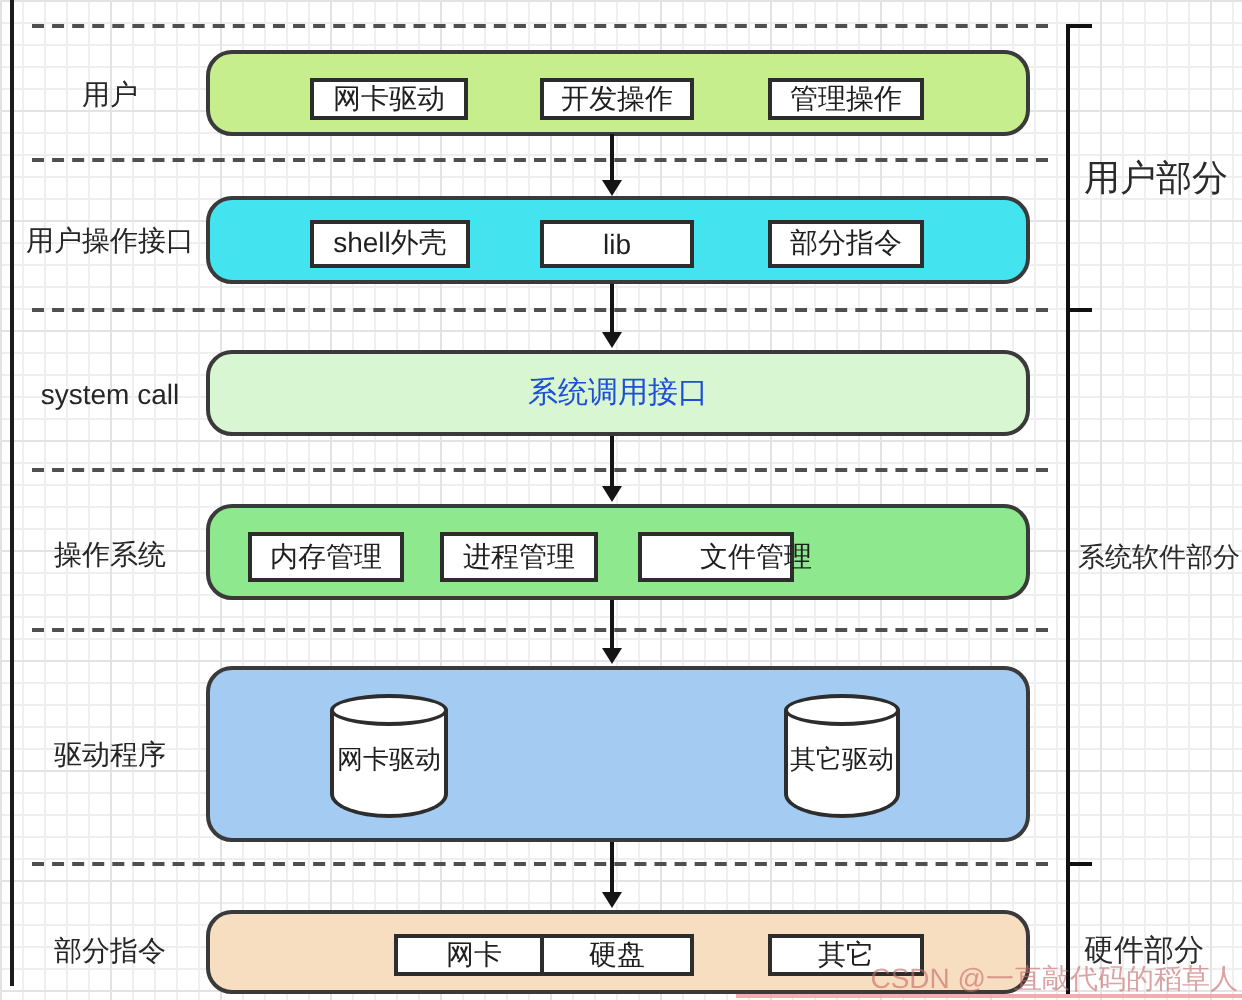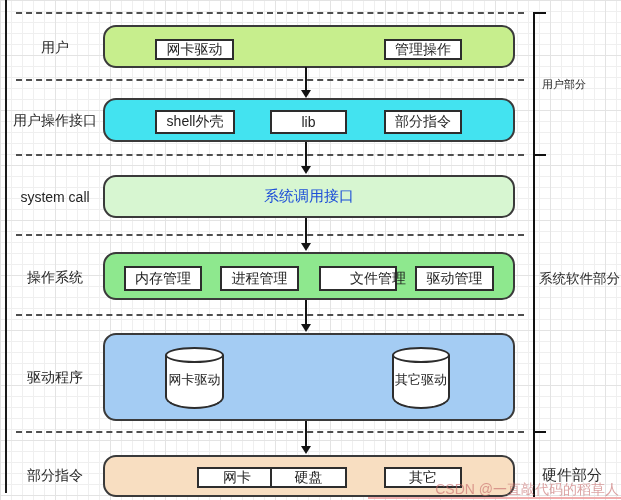--- a/index.html
+++ b/index.html
@@ -47,21 +47,21 @@
   .cyl-label{position:absolute;z-index:3;width:100%;top:50%;transform:translateY(-40%);
              text-align:center;font-size:13px;color:#1f1f1f;white-space:nowrap;}
   .cy1{left:60px;top:12px;width:59px;height:62px;}
   .cy2{left:174px;top:12px;width:58px;height:62px;}
   .cy3{left:287px;top:12px;width:58px;height:62px;}
 
   .bracket-line{position:absolute;left:533px;top:12px;width:2px;height:485px;background:#111;}
   .tick{position:absolute;left:533px;width:13px;height:2px;background:#111;}
   .t1{top:12px}.t2{top:154px}.t3{top:431px}
   .section-label{position:absolute;color:#2a2a2a;white-space:nowrap;}
-  .s1{left:542px;top:77px;font-size:11px;}
+  .s1{left:542px;top:77px;font-size:18px;}
   .s2{left:539px;top:270px;font-size:13.5px;}
   .s3{left:542px;top:466px;font-size:15px;}
 
   .watermark{position:absolute;right:2px;top:481px;font-size:14px;color:rgba(199,106,106,0.62);white-space:nowrap;z-index:5;}
   .watermark-line{position:absolute;left:368px;top:497px;width:253px;height:2px;background:rgba(238,160,160,0.85);z-index:5;}
 
   
   .row1 .b1{left:50px;top:12px;width:79px;height:21px;}
   .row1 .b2{left:165px;top:12px;width:77px;height:21px;}
   .row1 .b3{left:279px;top:12px;width:78px;height:21px;}
@@ -92,38 +92,38 @@
 
   <div class="side-label l1">用户</div>
   <div class="side-label l2">用户操作接口</div>
   <div class="side-label l3">system call</div>
   <div class="side-label l4">操作系统</div>
   <div class="side-label l5">驱动程序</div>
   <div class="side-label l6">部分指令</div>
 
   <div class="row row1" style="background-color: rgb(199, 238, 141);">
     <div class="wbox b1">网卡驱动</div>
+    <div class="wbox b2">开发操作</div>
     <div class="wbox b3">管理操作</div>
   </div>
 
   <div class="row row2" style="background-color: rgb(67, 227, 240);">
     <div class="wbox b1">shell外壳</div>
     <div class="wbox b2">lib</div>
     <div class="wbox b3">部分指令</div>
   </div>
 
   <div class="row row3" style="background-color: rgb(215, 246, 209);">
     <div class="row-title">系统调用接口</div>
   </div>
 
   <div class="row row4" style="background-color: rgb(142, 232, 142);">
     <div class="wbox b1">内存管理</div>
     <div class="wbox b2">进程管理</div>
     <div class="wbox b3">文件管理</div>
-    <div class="wbox b4">驱动管理</div>
   </div>
 
   <div class="row row5" style="background-color: rgb(164, 204, 243);">
     <div class="cyl cy1">
       <div class="cyl-top"></div>
       <div class="cyl-body"></div>
       <div class="cyl-label">网卡驱动</div>
     </div>
     <div class="cyl cy3">
       <div class="cyl-top"></div>

